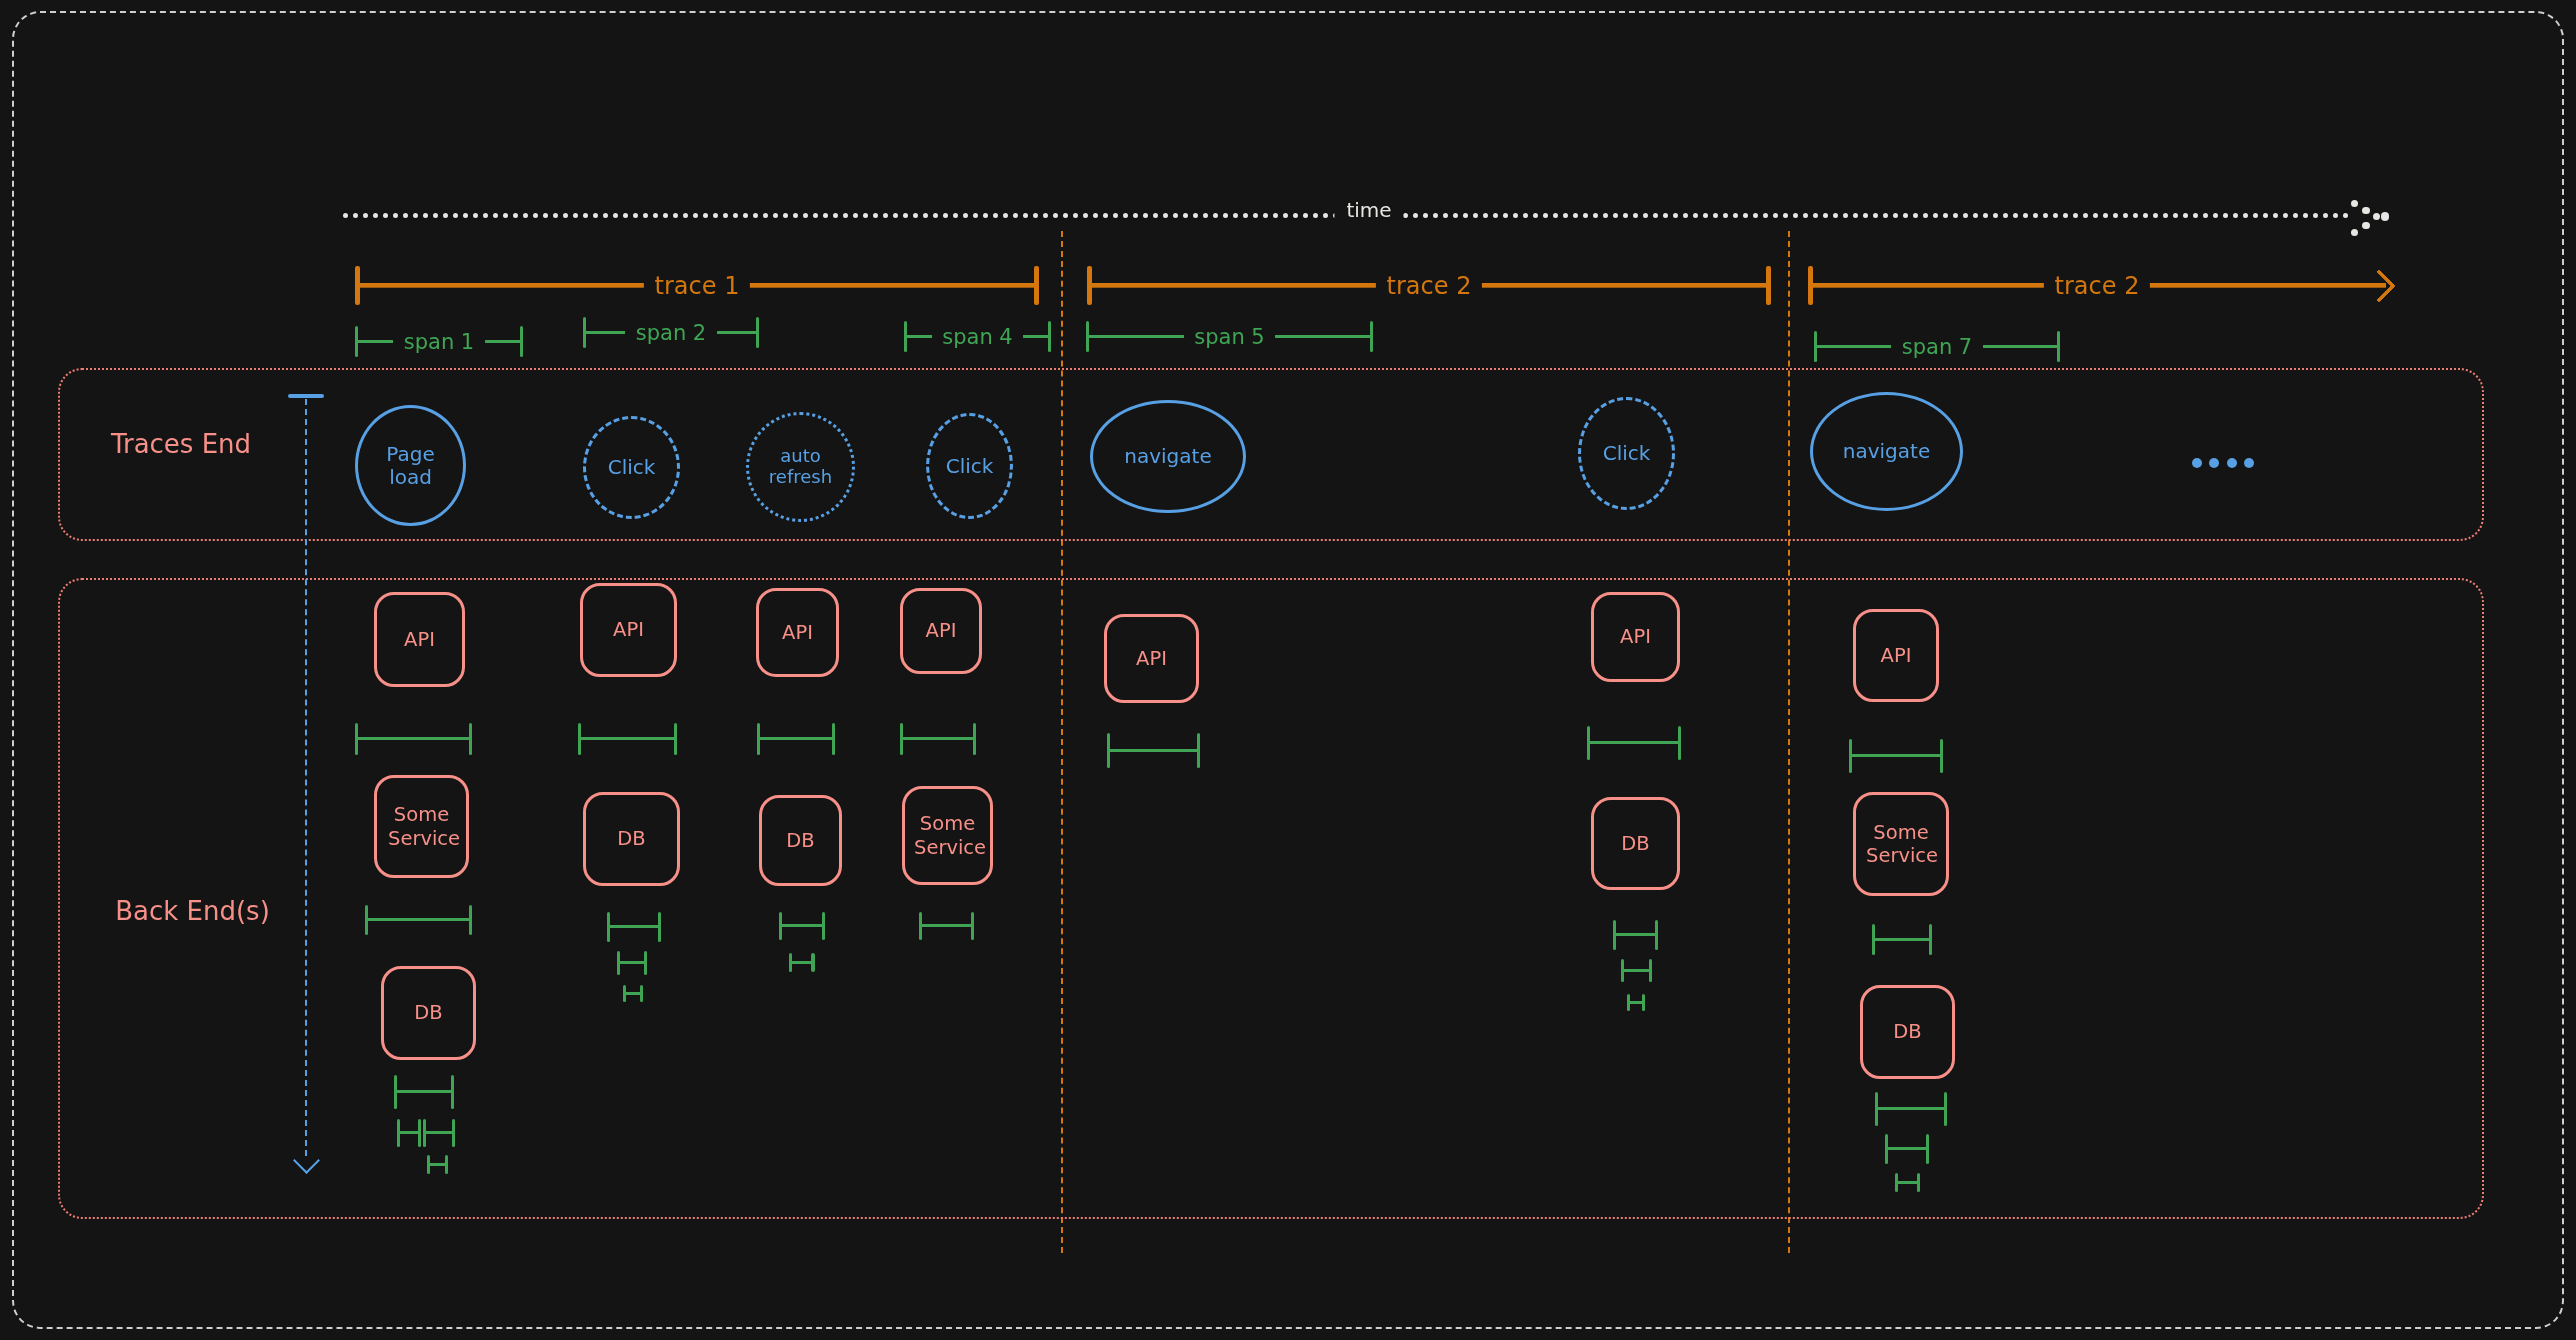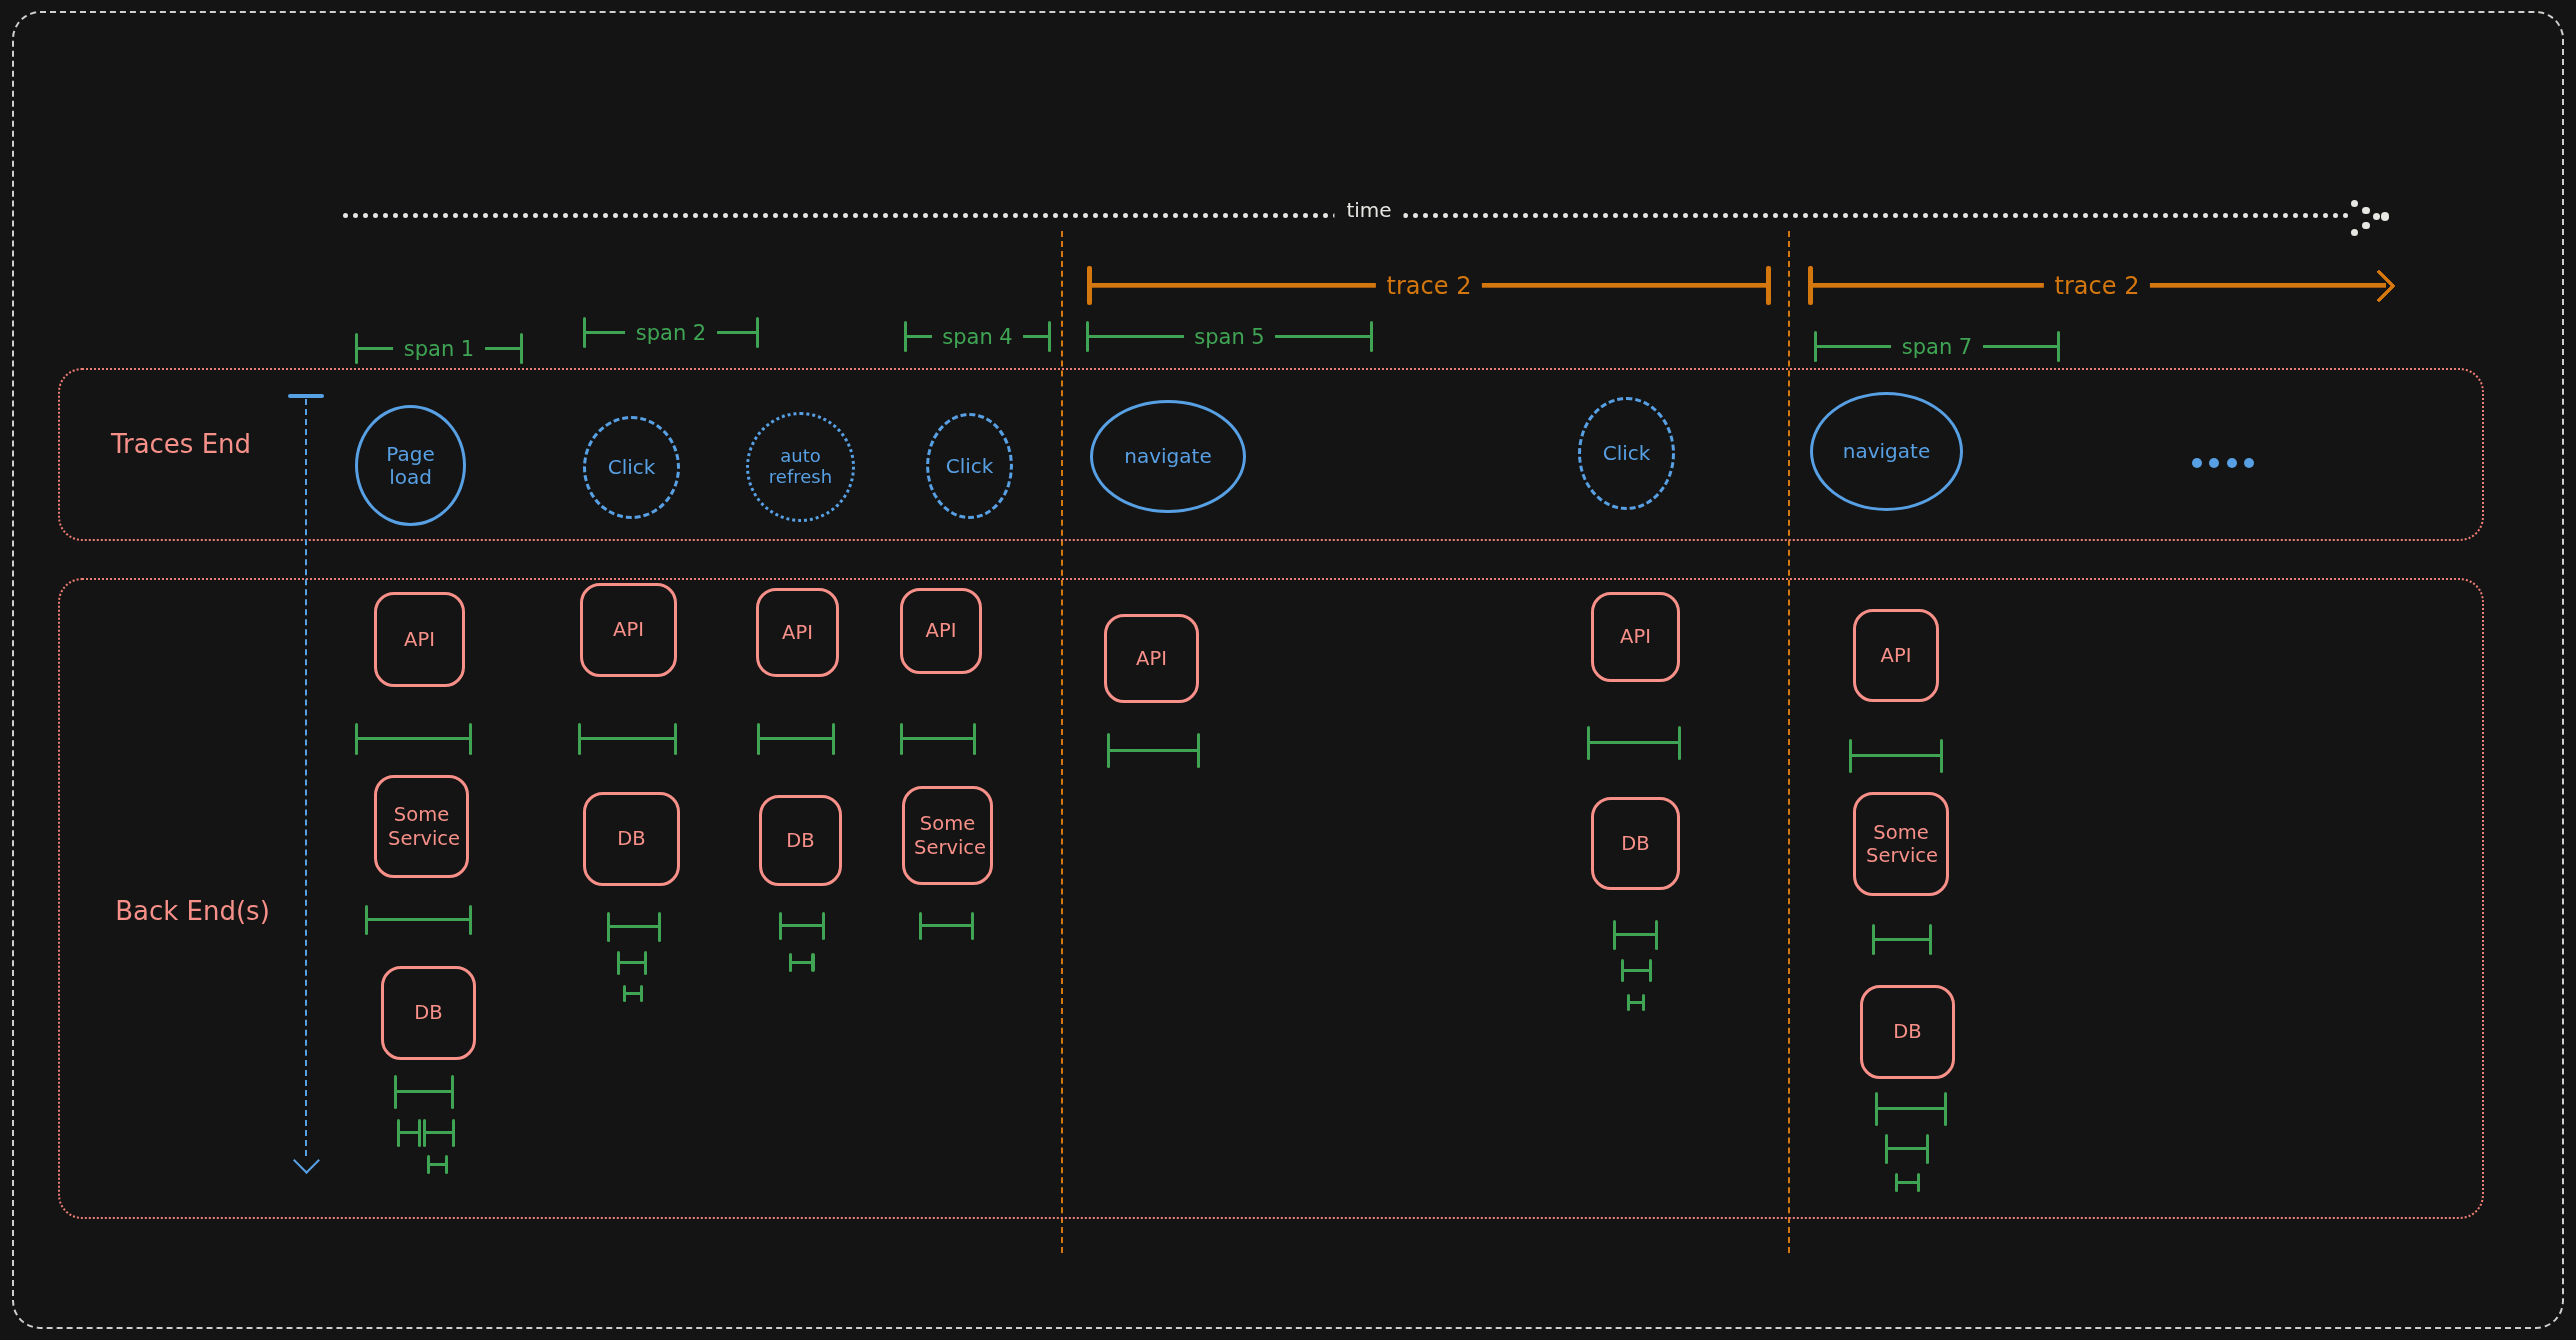--- a/index.html
+++ b/index.html
@@ -95,29 +95,32 @@
     <i class="tdot" style="left:11.4px;top:10px"></i>
     <i class="tdot" style="left:22px;top:16px"></i>
     <i class="tdot" style="left:29.5px;top:15.4px;width:8.7px;height:8.7px"></i>
     <i class="tdot" style="left:11.4px;top:25px"></i>
     <i class="tdot" style="left:0;top:32px"></i>
   </div>
 
   <div class="vdash" style="left:1061px;top:231px;height:1022px"></div>
   <div class="vdash" style="left:1788px;top:231px;height:1022px"></div>
 
+  <div class="hbracket trace" style="left:355px;top:266px;width:684px;height:39px">
+    <span class="blabel">trace 1</span>
+  </div>
   <div class="hbracket trace" style="left:1087px;top:266px;width:684px;height:39px">
     <span class="blabel">trace 2</span>
   </div>
   <div class="hbracket trace noend" style="left:1808px;top:266px;width:578px;height:39px">
     <span class="blabel">trace 2</span>
     <i class="arrowhead"></i>
   </div>
 
-  <div class="hbracket" style="left:355px;top:333px;width:168px;height:31px">
+  <div class="hbracket" style="left:355px;top:326px;width:168px;height:31px">
     <span class="blabel sm">span 1</span>
   </div>
   <div class="hbracket" style="left:583px;top:317px;width:176px;height:31px">
     <span class="blabel sm">span 2</span>
   </div>
   <div class="hbracket" style="left:904px;top:321px;width:147px;height:31px">
     <span class="blabel sm">span 4</span>
   </div>
   <div class="hbracket" style="left:1086px;top:321px;width:287px;height:31px">
     <span class="blabel sm">span 5</span>

